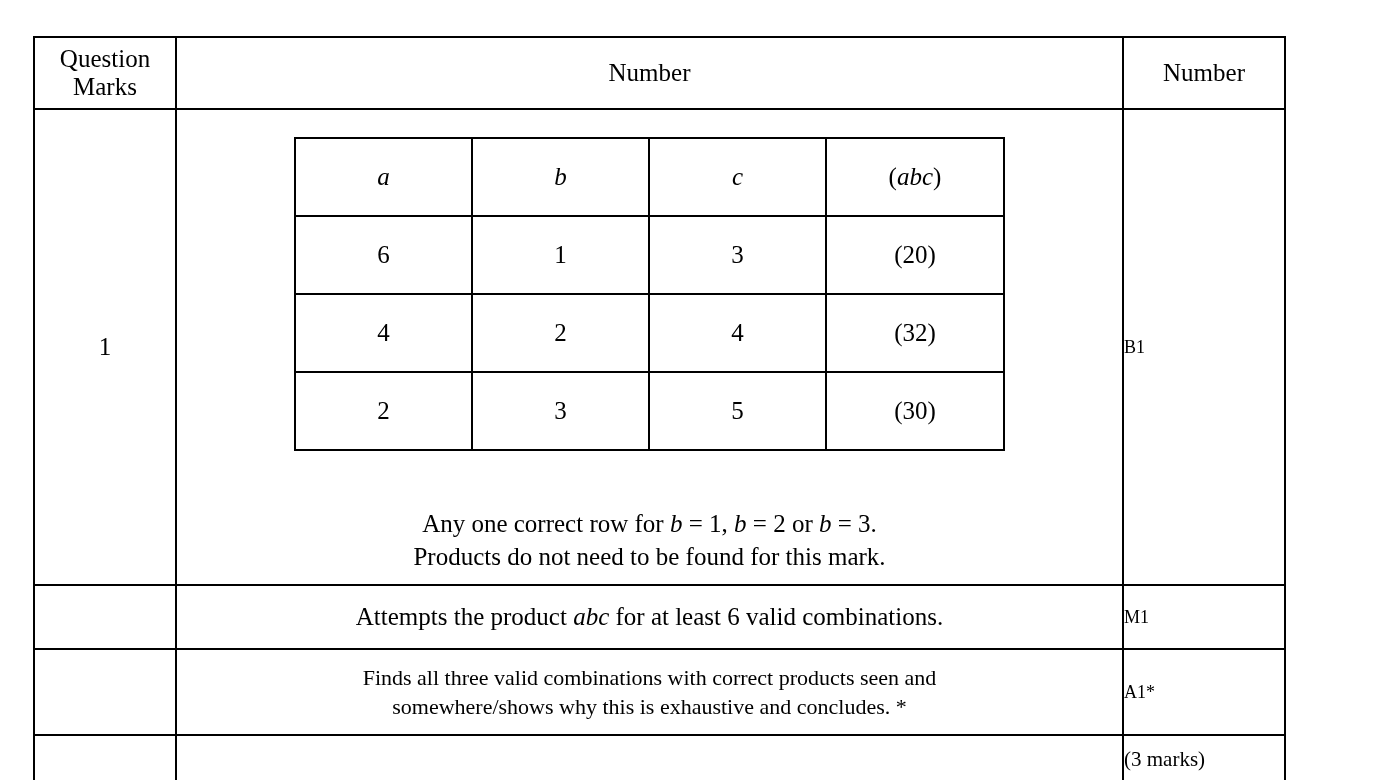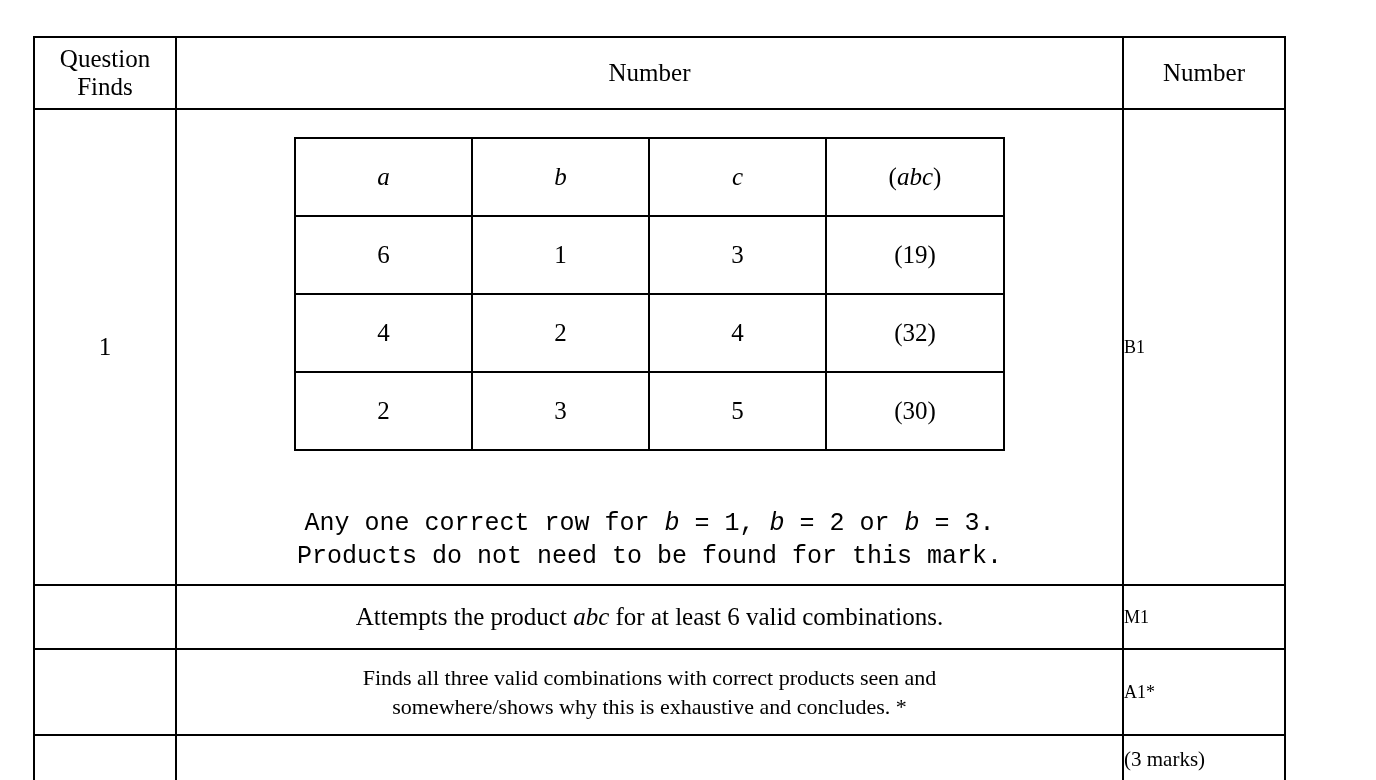--- a/index.html
+++ b/index.html
@@ -94,21 +94,21 @@
   .combo-col-p { width: 178px; }
   .var { font-style: italic; }
 
   
   .note-block {
     text-align: center;
     font-size: 25px;
     line-height: 1.34;
     margin-top: 56px;
   }
-  .note-line { display: block; font-family: Liberation Mono, monospace; }
+  .note-line { display: block; }
 
   
   .scheme-line {
     text-align: center;
     font-size: 25px;
     line-height: 1.3;
     height: 62px;
     padding: 2px 10px;
   }
   .scheme-line-2 {
@@ -144,21 +144,21 @@
     <colgroup>
       <col class="col-qn">
       <col class="col-sch">
       <col class="col-mk">
     </colgroup>
     <tbody>
 
       <tr>
         <td class="hdr-cell">
           <span>Question</span><br>
-          <span>Finds</span>
+          <span>Marks</span>
         </td>
         <td class="hdr-cell">Number</td>
         <td class="hdr-cell">Number</td>
       </tr>
 
       <tr>
         <td class="qn-cell">1</td>
 
         <td class="scheme-b1">
           <div class="scheme-inner-wrap">
@@ -174,21 +174,21 @@
                 <tr>
                   <td><span class="var">a</span></td>
                   <td><span class="var">b</span></td>
                   <td><span class="var">c</span></td>
                   <td><span>(</span><span class="var">abc</span><span>)</span></td>
                 </tr>
                 <tr>
                   <td>6</td>
                   <td>1</td>
                   <td>3</td>
-                  <td>(19)</td>
+                  <td>(20)</td>
                 </tr>
                 <tr>
                   <td>4</td>
                   <td>2</td>
                   <td>4</td>
                   <td>(32)</td>
                 </tr>
                 <tr>
                   <td>2</td>
                   <td>3</td>

